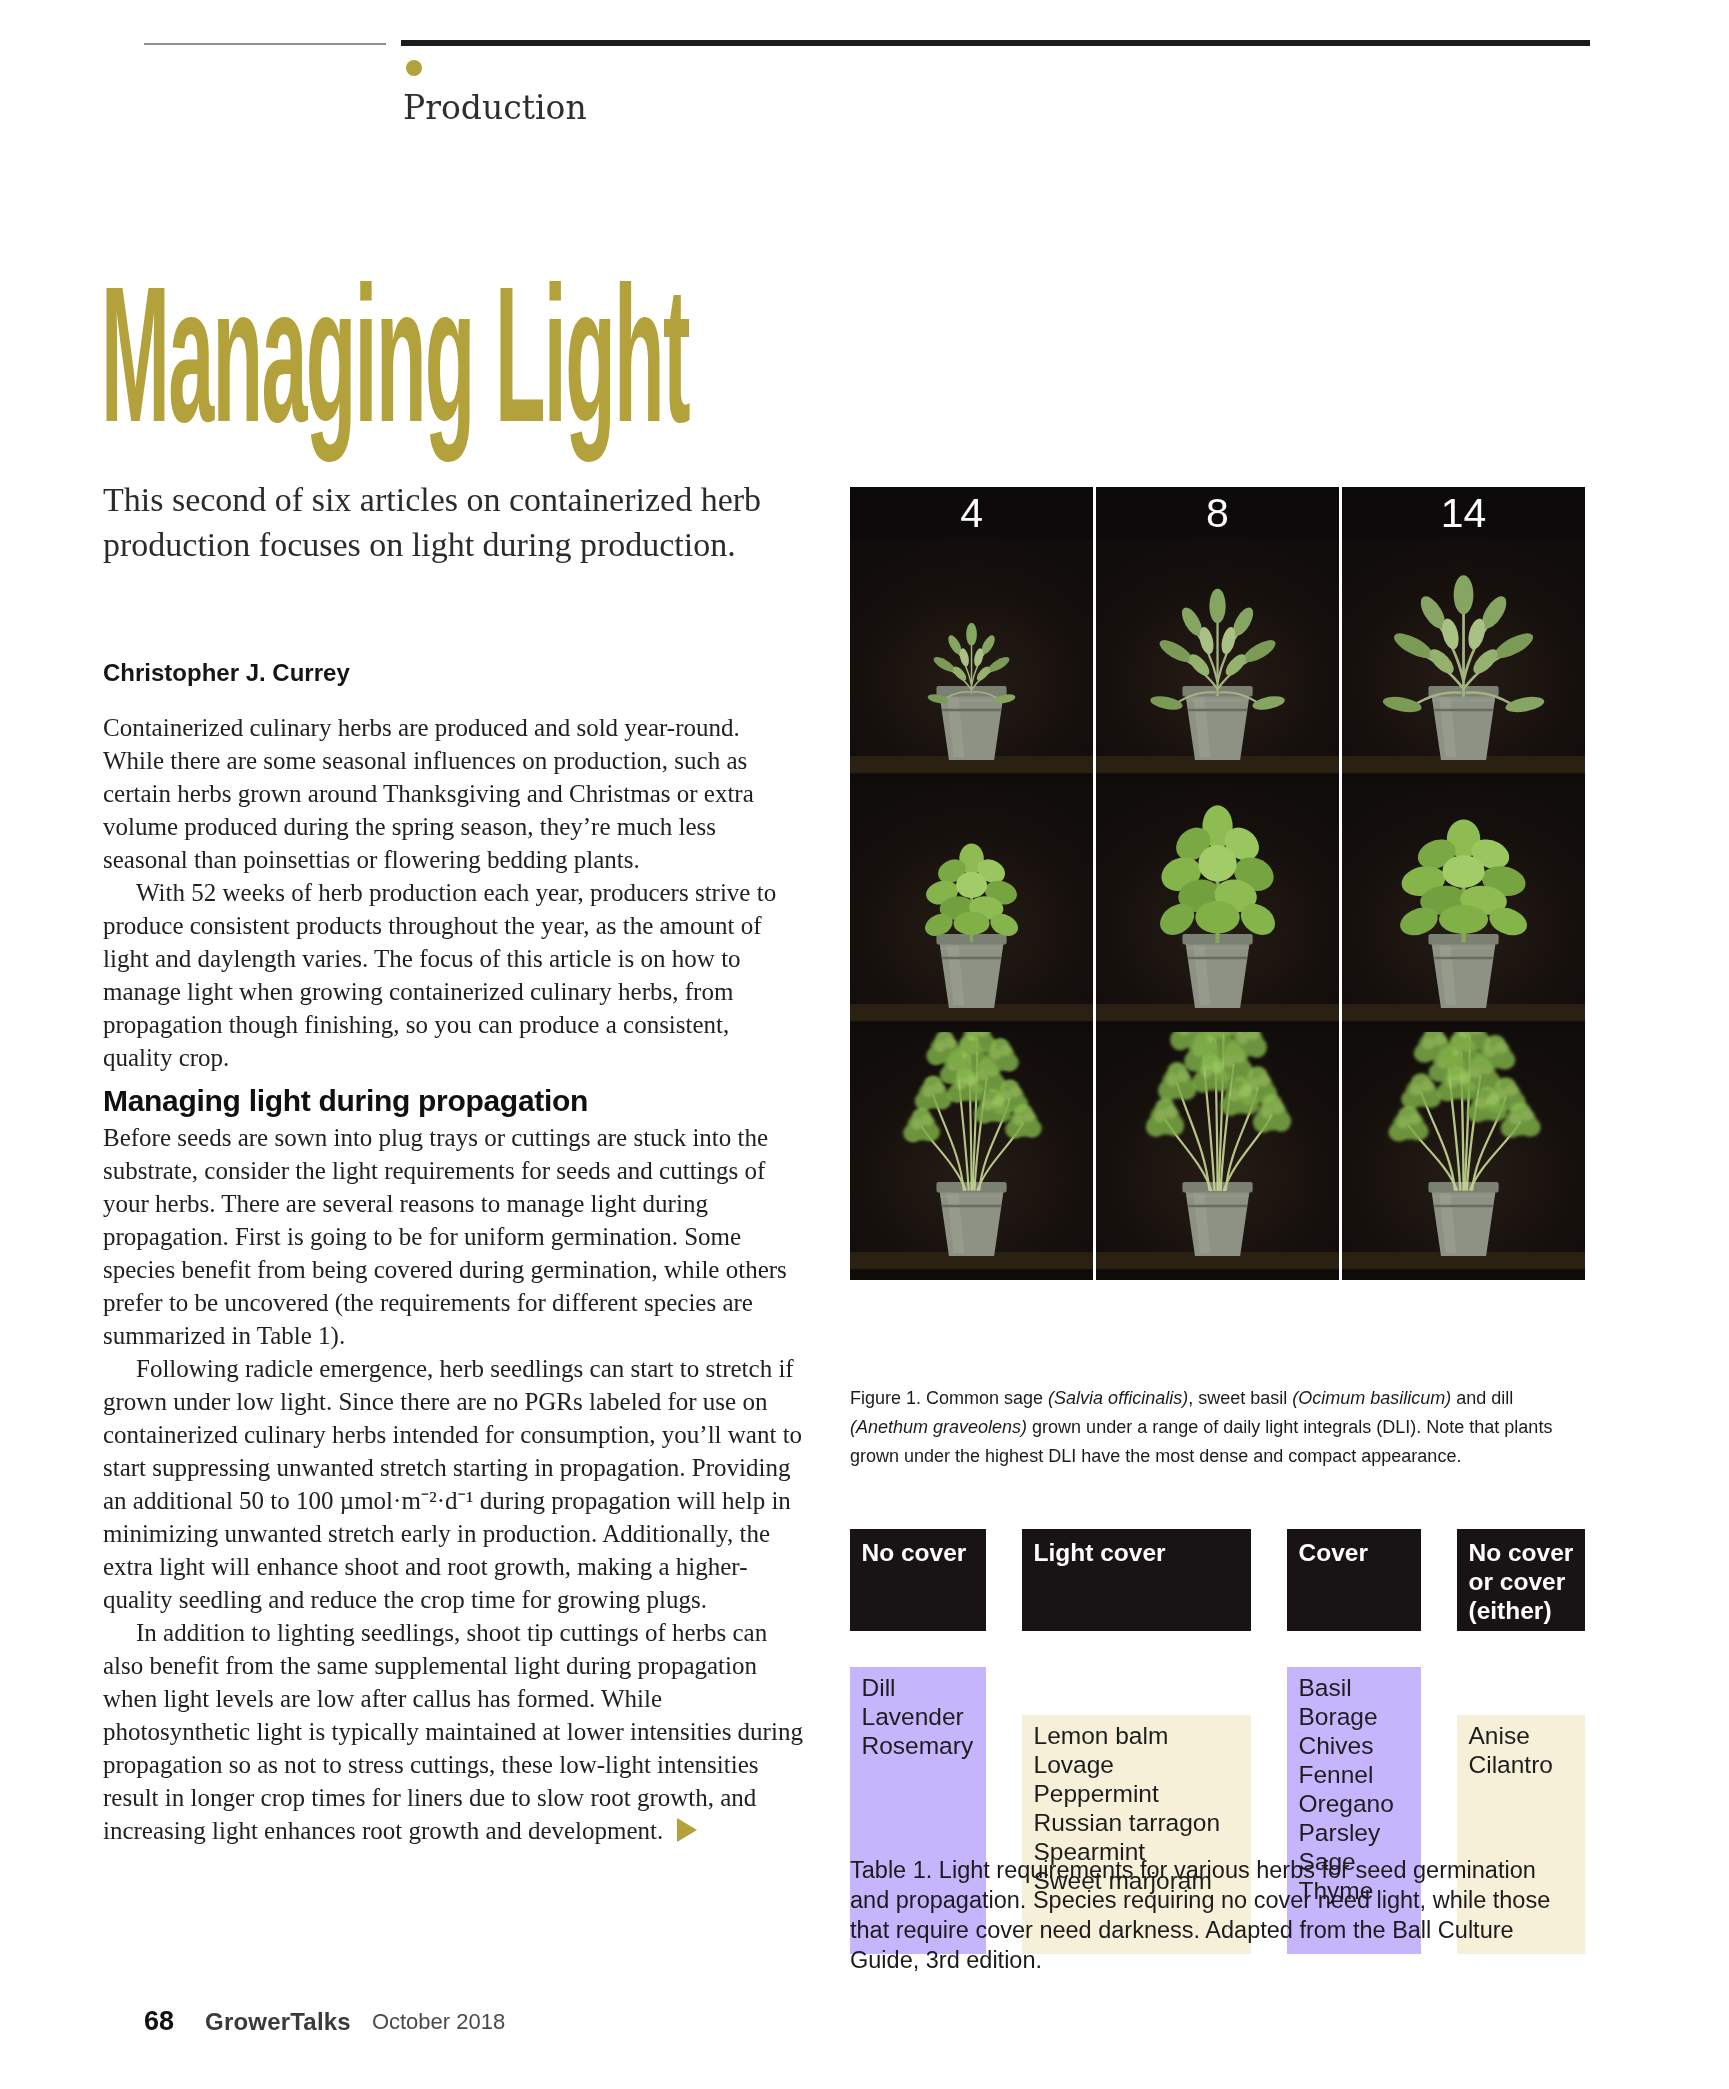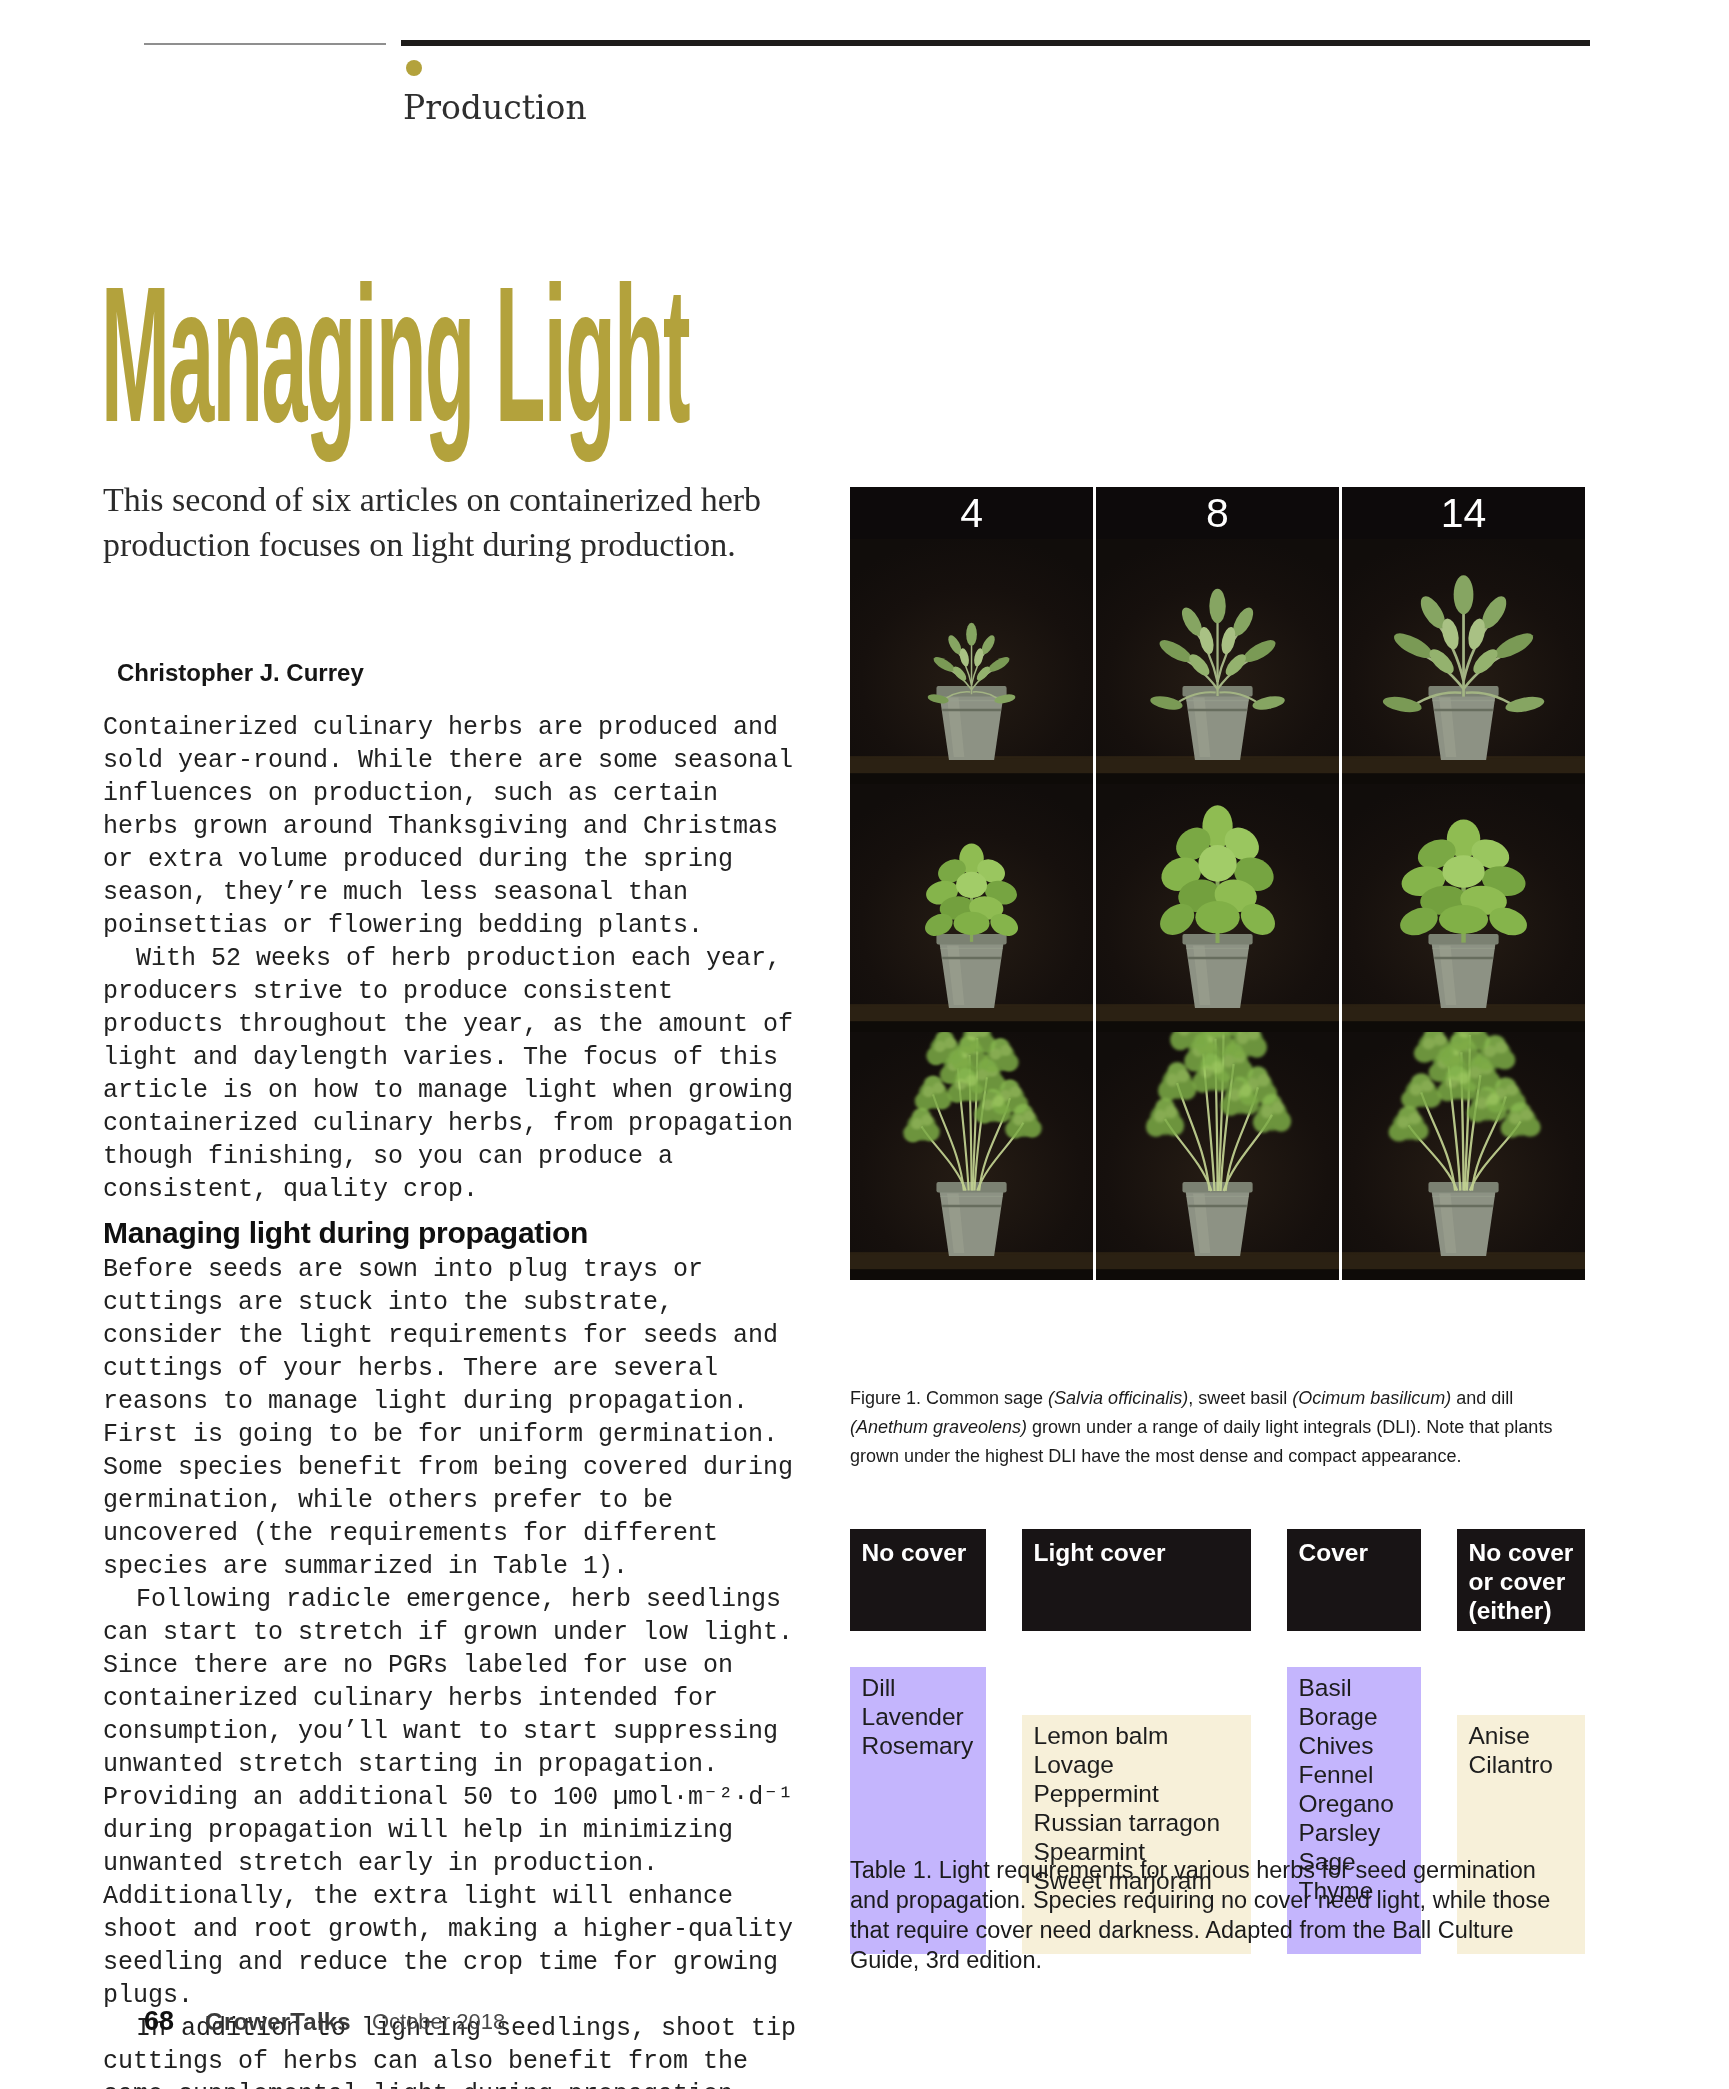--- a/index.html
+++ b/index.html
@@ -12,24 +12,24 @@
   .rule-thin{position:absolute;left:144px;top:43px;width:242px;height:1.9px;background:#8f8f8f;}
   .rule-thick{position:absolute;left:401px;top:40px;width:1189px;height:5.8px;background:#1e1c1a;}
   .eyebrow-dot{position:absolute;left:406px;top:60px;width:16.3px;height:16.3px;border-radius:50%;background:var(--gold);}
   .eyebrow{position:absolute;left:403px;top:88px;font-family:"DejaVu Serif",serif;font-size:33px;color:#2e2e2e;}
   
   .title-wrap{position:absolute;left:99px;top:275px;width:634px;height:202px;}
   .title-wrap svg text{font-family:"Liberation Sans",sans-serif;font-weight:bold;fill:var(--gold);}
   
   .standfirst{position:absolute;left:103px;top:477px;width:725px;font-family:"Liberation Serif",serif;
     font-size:34px;line-height:45px;color:#2b2b2b;}
-  .author{position:absolute;left:117px;top:659px;font-size:24px;font-weight:bold;color:#161616;}
+  .author{position:absolute;left:103px;top:659px;font-size:24px;font-weight:bold;color:#161616;}
   
   .article-body{position:absolute;left:103px;top:711px;width:701px;}
-  .body-p{margin:0;font-family:Liberation Mono, monospace;font-size:25px;line-height:33px;color:#212121;
+  .body-p{margin:0;font-family:Liberation Serif, serif;font-size:25px;line-height:33px;color:#212121;
     hyphens:auto;-webkit-hyphens:auto;}
   .body-p.indent{text-indent:33px;}
   .section-heading{margin:9.6px 0 3.8px 0;font-size:30px;font-weight:bold;color:#101010;letter-spacing:-0.3px;}
   .arrow-marker{display:inline-block;width:0;height:0;border-left:20px solid var(--gold);
     border-top:12.5px solid transparent;border-bottom:12.5px solid transparent;margin-left:13.4px;vertical-align:-2.9px;}
   
   .figure{position:absolute;left:850px;top:485px;width:735px;}
   .fig-title-band{background:#131013;color:#fff;text-align:center;padding:4.8px 0 8.6px 0;}
   .fig-title-line1{font-size:36px;line-height:41px;}
   .fig-title-line2{font-size:30px;line-height:35px;}

